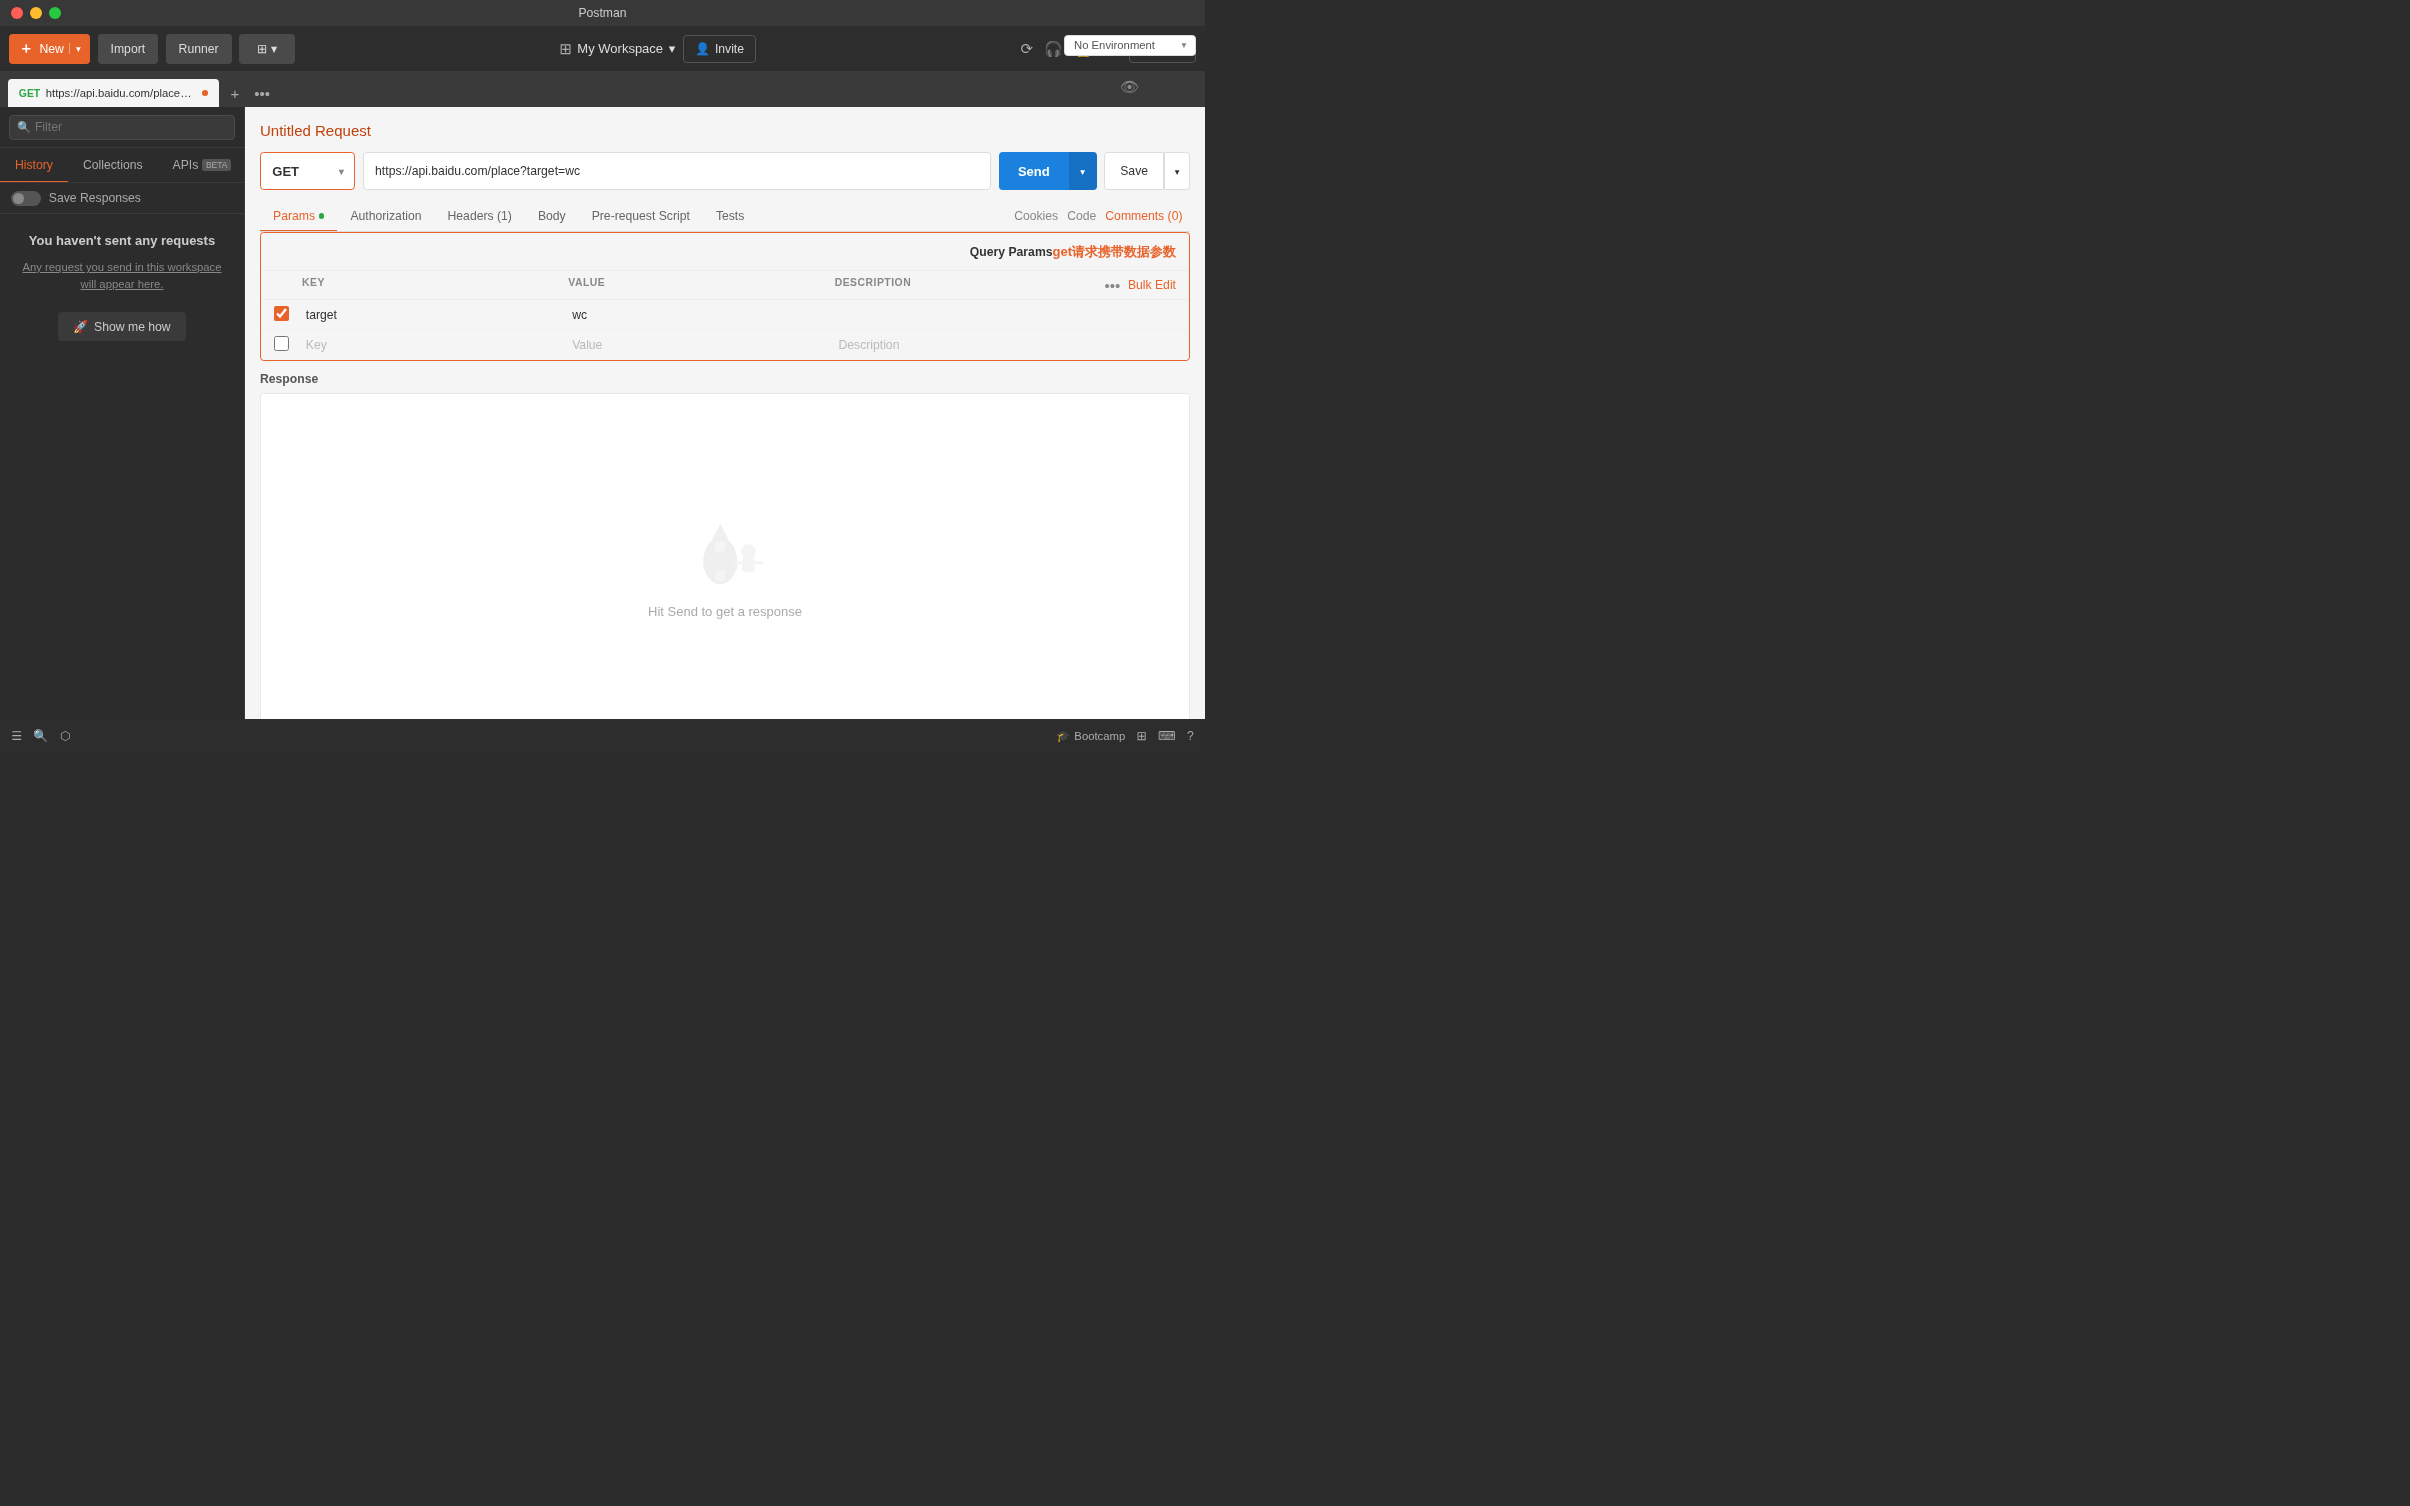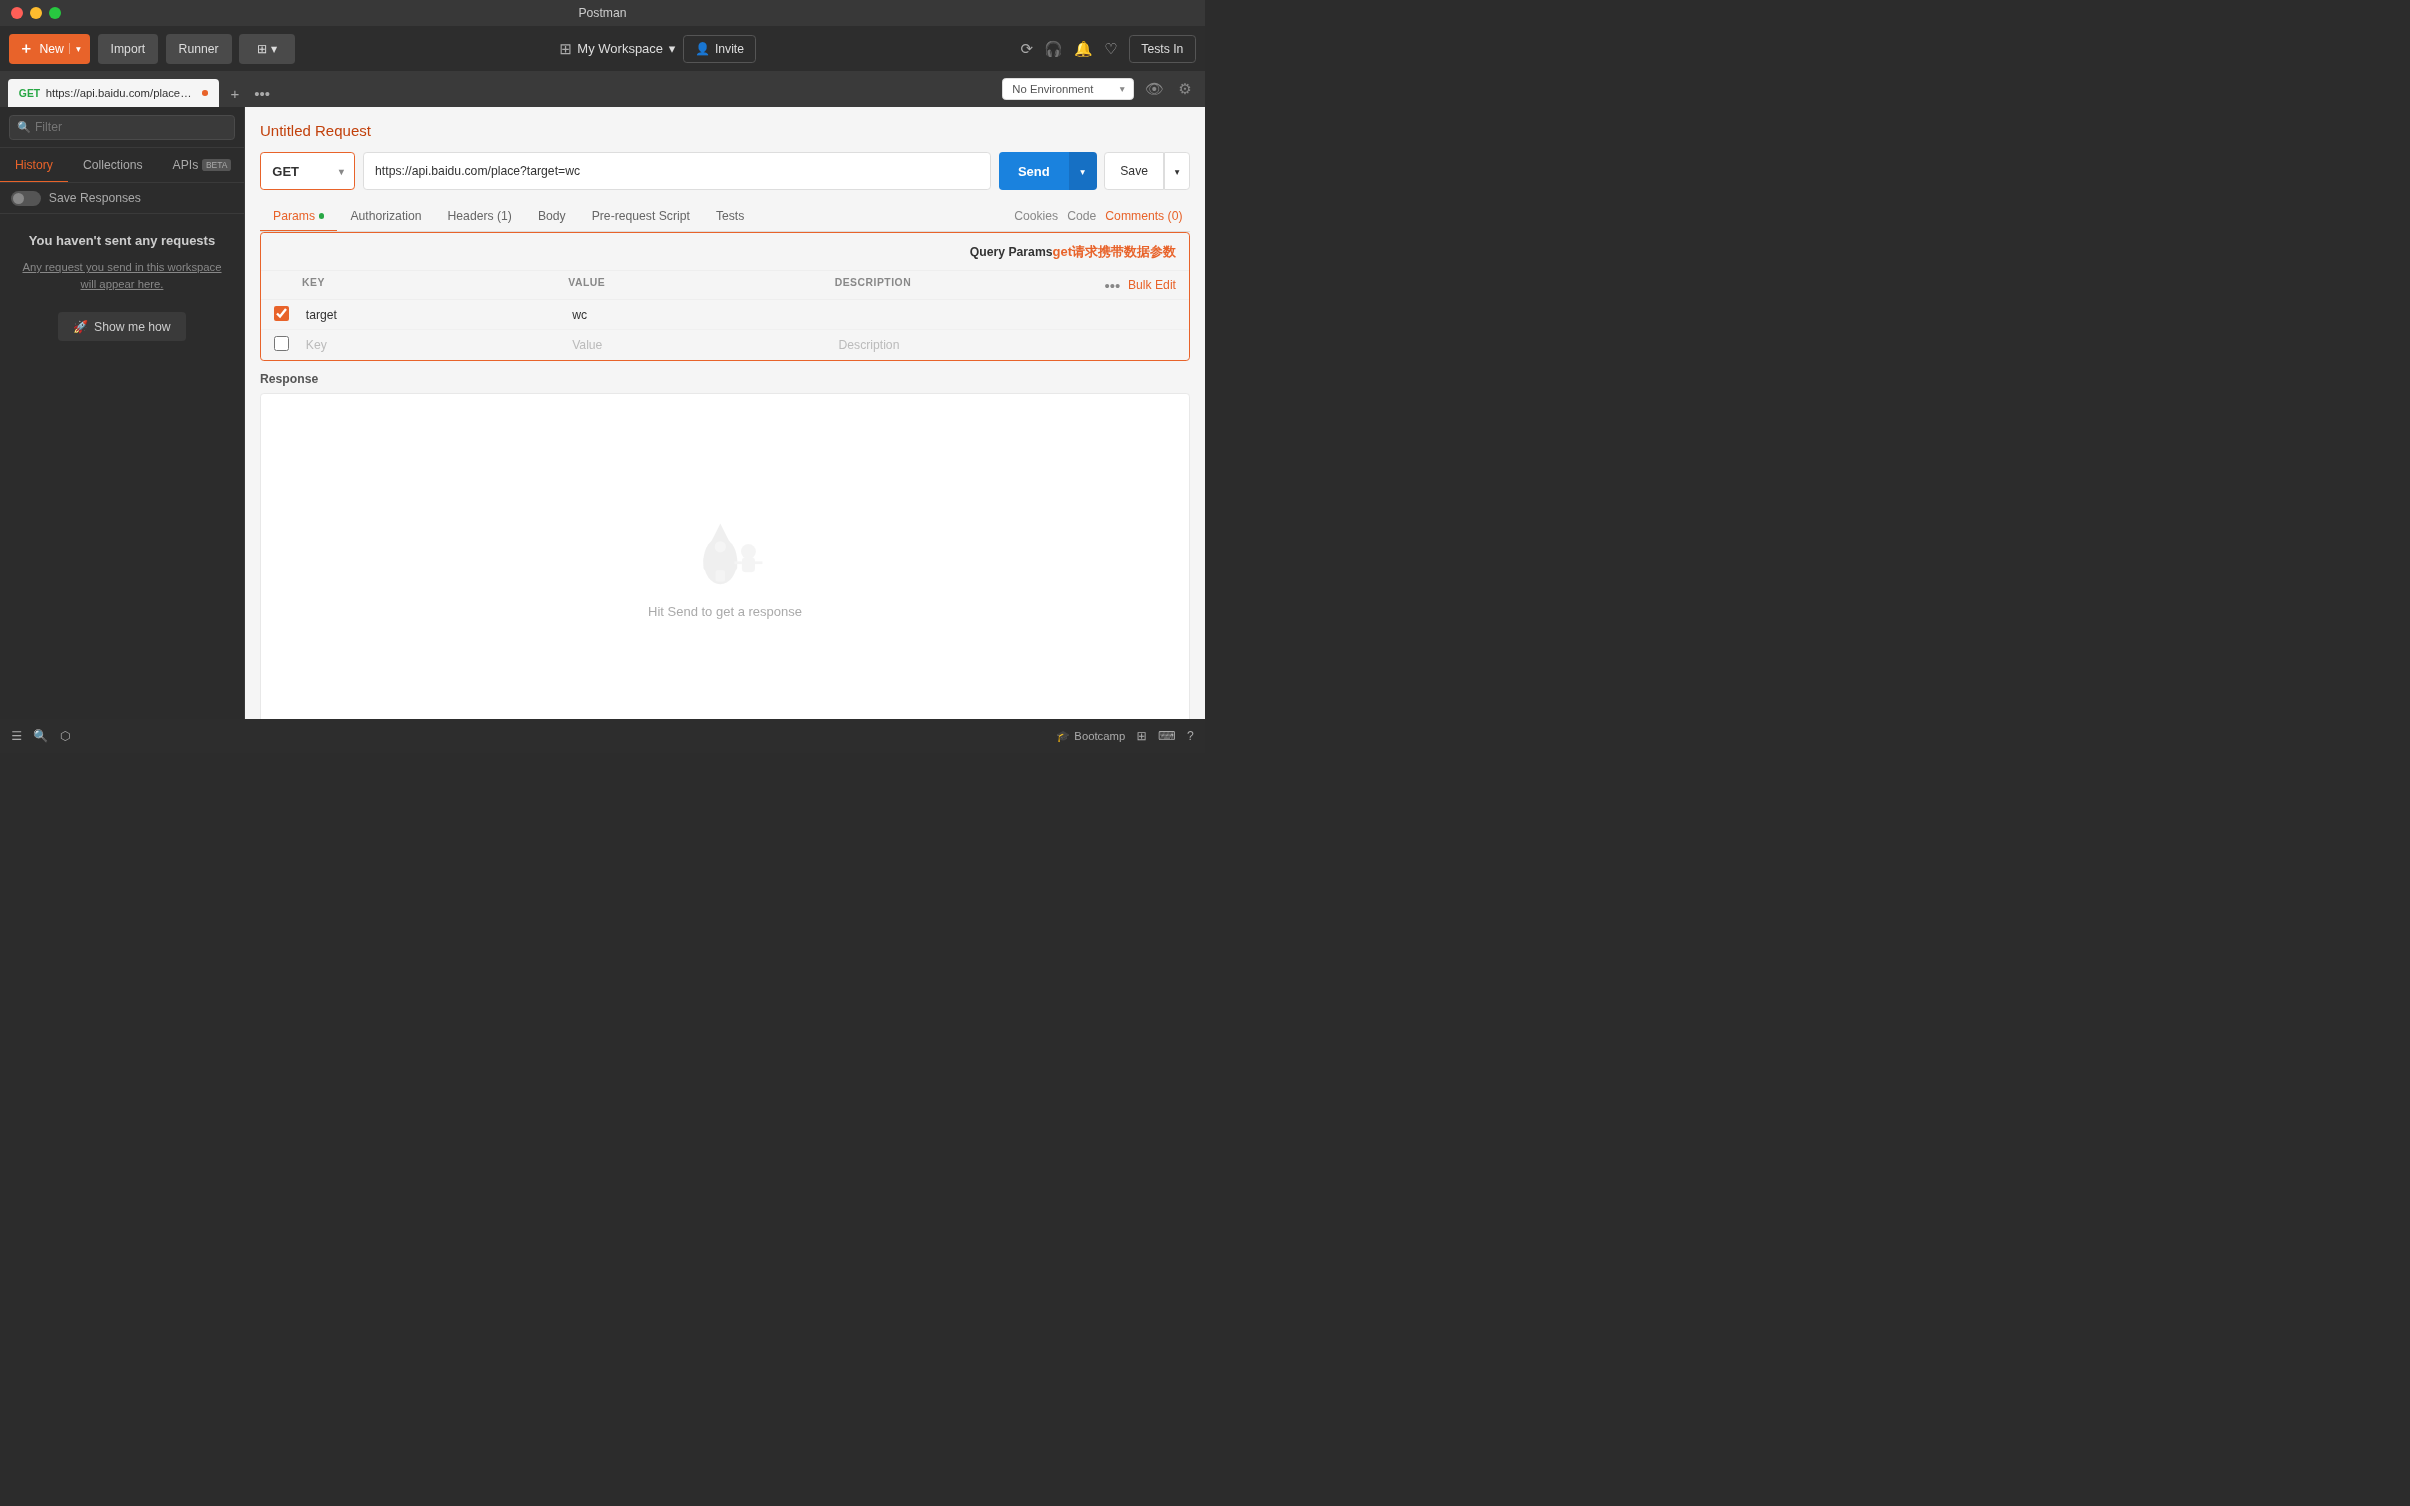--- a/index.html
+++ b/index.html
@@ -647,22 +647,23 @@
     }
     .tabs-left {
       display: flex;
       align-items: flex-end;
       height: 36px;
       gap: 1.9px;
     }
     .env-controls {
       display: flex;
       align-items: center;
-      gap: 7px;
+      gap: 18px;
       padding-right: 9.4px;
+      flex-direction: column;
     }
   </style>
 </head>
 <body>
 
 <div class="page-wrapper">
 
   <div class="title-bar">
     <div class="traffic-lights">
       <div class="tl tl-red"></div>

